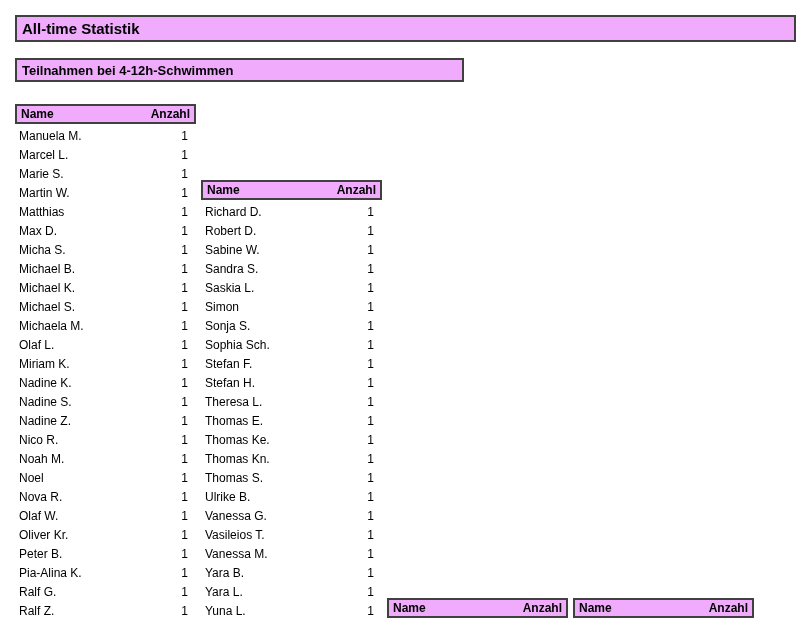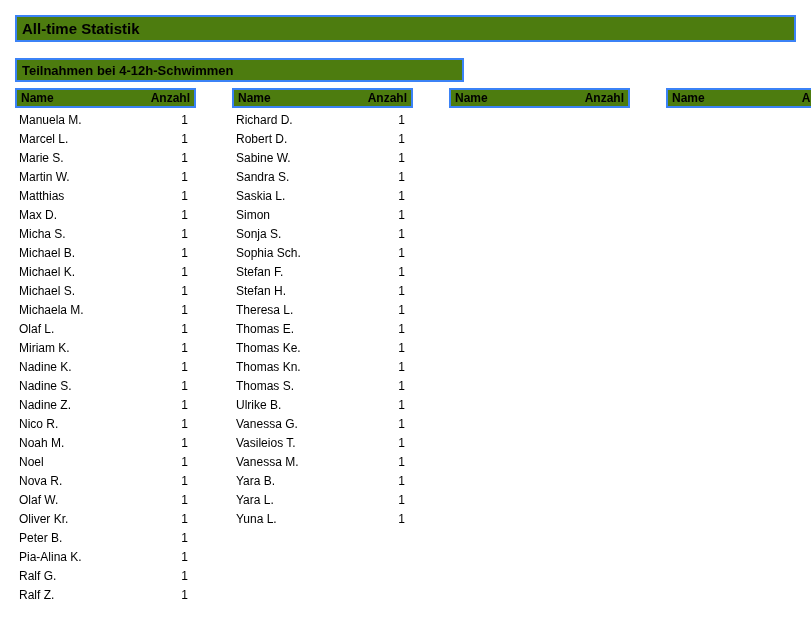--- a/index.html
+++ b/index.html
@@ -11,22 +11,22 @@
   }
   #page {
     position: relative;
     width: 811px;
     height: 631px;
     background: #ffffff;
     overflow: hidden;
   }
   .box {
     box-sizing: border-box;
-    border: 2px solid #3b82f6;
-    background: #4d7c0f;
+    border: 2px solid #404040;
+    background: #f0abfc;
   }
   
   #title-bar {
     position: absolute;
     left: 15px; top: 15px;
     width: 781px; height: 27px;
     display: flex;
     justify-content: space-between;
     align-items: center;
     padding: 0 5px;
@@ -51,24 +51,25 @@
     display: flex;
     justify-content: space-between;
     align-items: center;
     padding: 0 5px;
     font-size: 13px;
     font-weight: bold;
   }
   
   #columns {
     position: absolute;
-    left: 15px; top: 88px;
+    left: 15px; top: 104px;
     width: 781px;
     display: flex;
-    gap: 36px;
+    gap: 5px;
+    align-items: flex-end;
   }
   .stat-column {
     width: 181px;
     flex: 0 0 181px;
   }
   .col-header {
     height: 20px;
     display: flex;
     justify-content: space-between;
     align-items: center;

